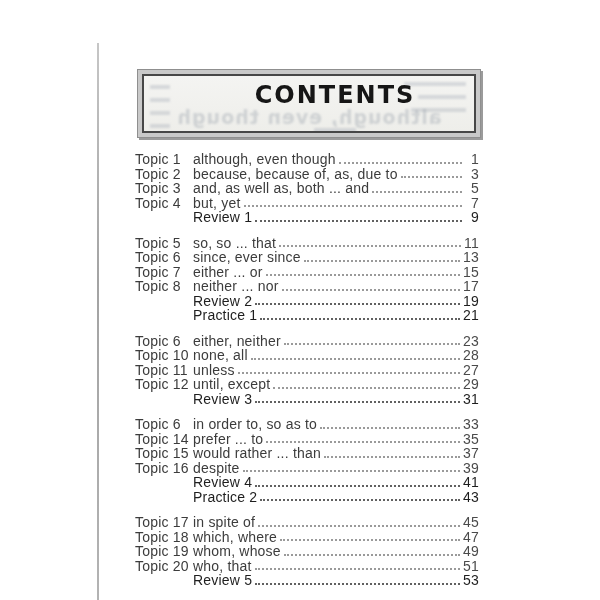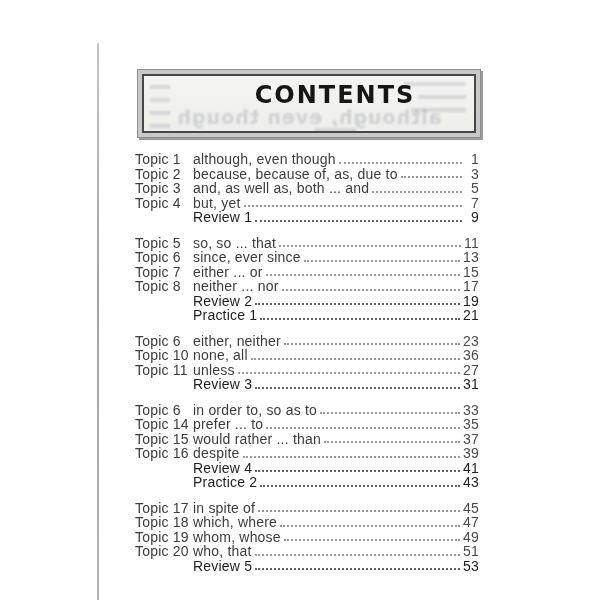--- a/index.html
+++ b/index.html
@@ -209,28 +209,34 @@
         <div class="row">
           <span class="lbl">Topic 6</span>
           <span class="ttl">either, neither</span>
           <span class="leader"></span>
           <span class="pg">23</span>
         </div>
         <div class="row">
           <span class="lbl">Topic 10</span>
           <span class="ttl">none, all</span>
           <span class="leader"></span>
-          <span class="pg">36</span>
+          <span class="pg">28</span>
         </div>
         <div class="row">
           <span class="lbl">Topic 11</span>
           <span class="ttl">unless</span>
           <span class="leader"></span>
           <span class="pg">27</span>
         </div>
+        <div class="row">
+          <span class="lbl">Topic 12</span>
+          <span class="ttl">until, except</span>
+          <span class="leader"></span>
+          <span class="pg">29</span>
+        </div>
         <div class="row bold">
           <span class="lbl"></span>
           <span class="ttl">Review 3</span>
           <span class="leader"></span>
           <span class="pg">31</span>
         </div>
       </div>
       <div class="group">
         <div class="row">
           <span class="lbl">Topic 6</span>

